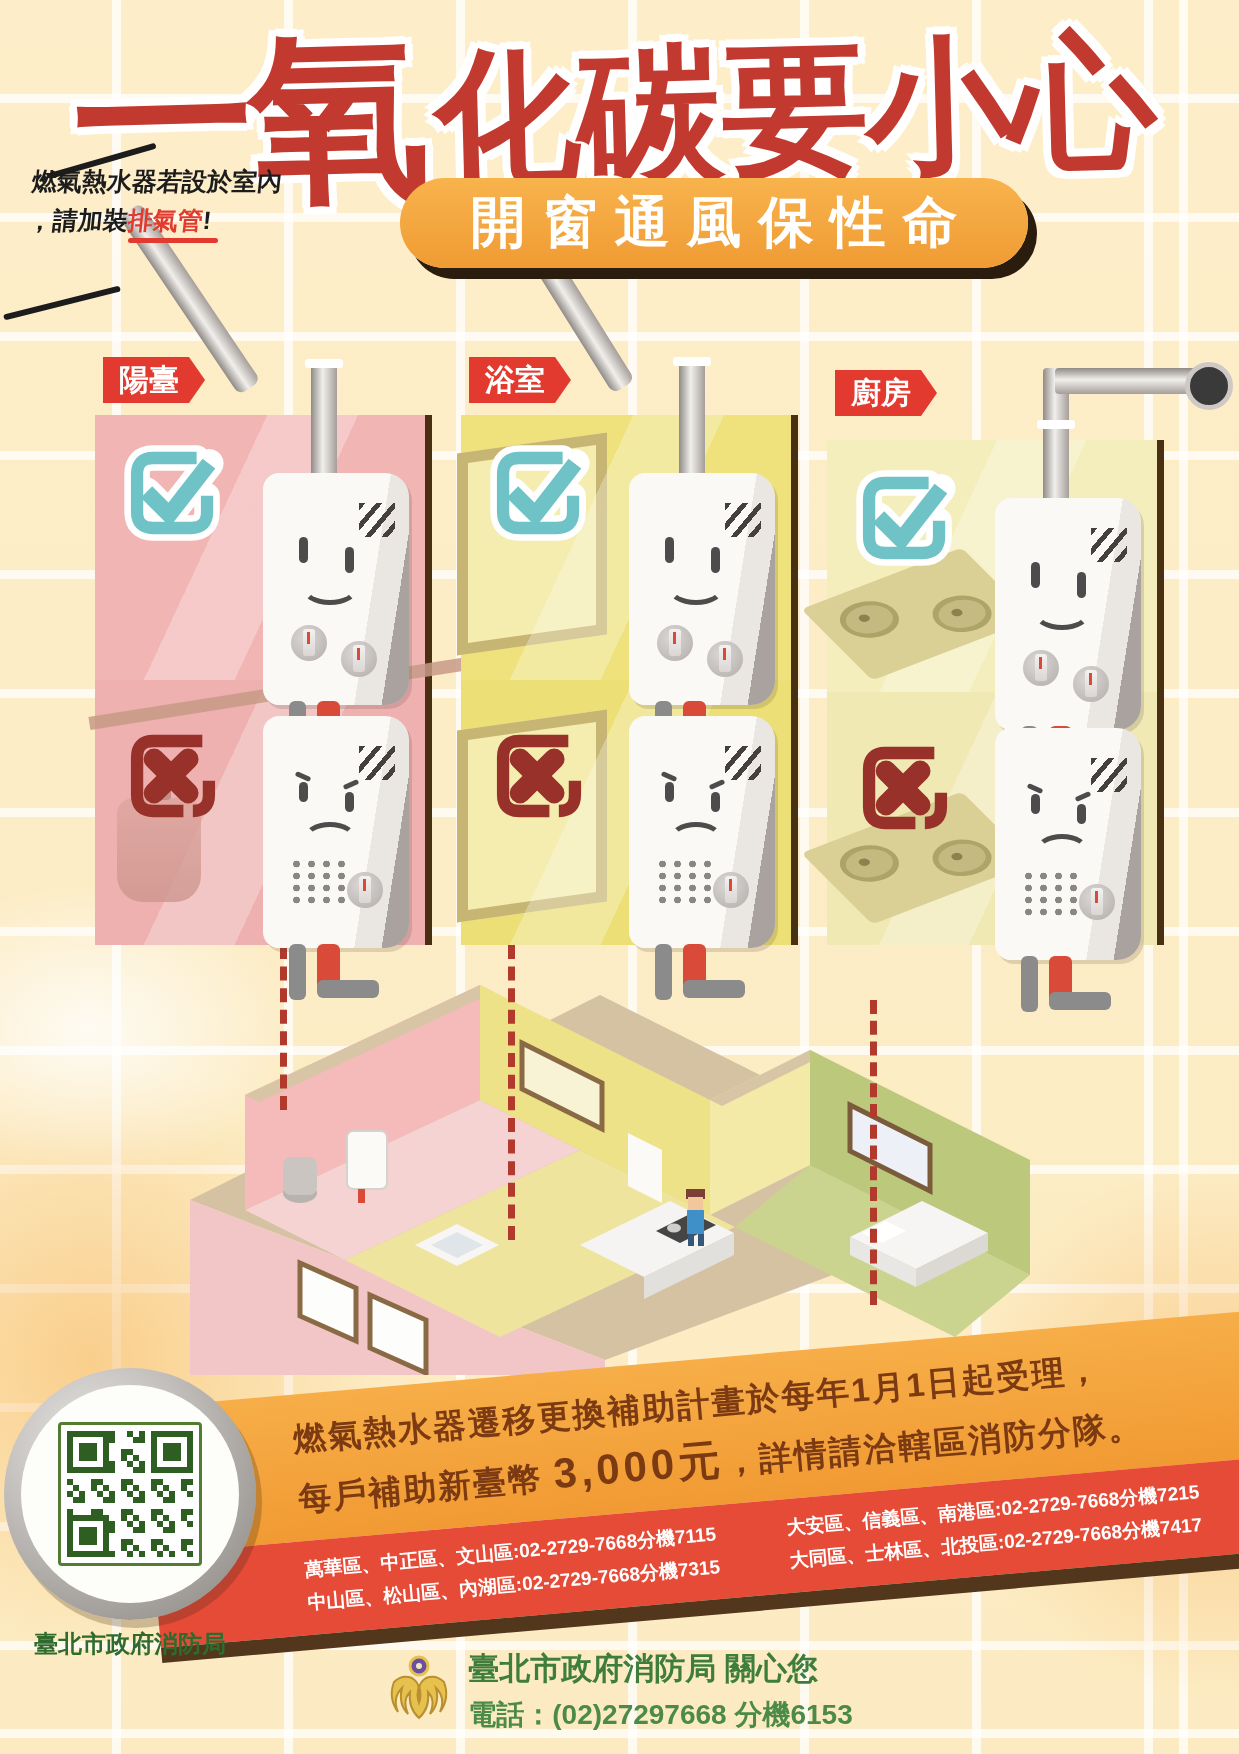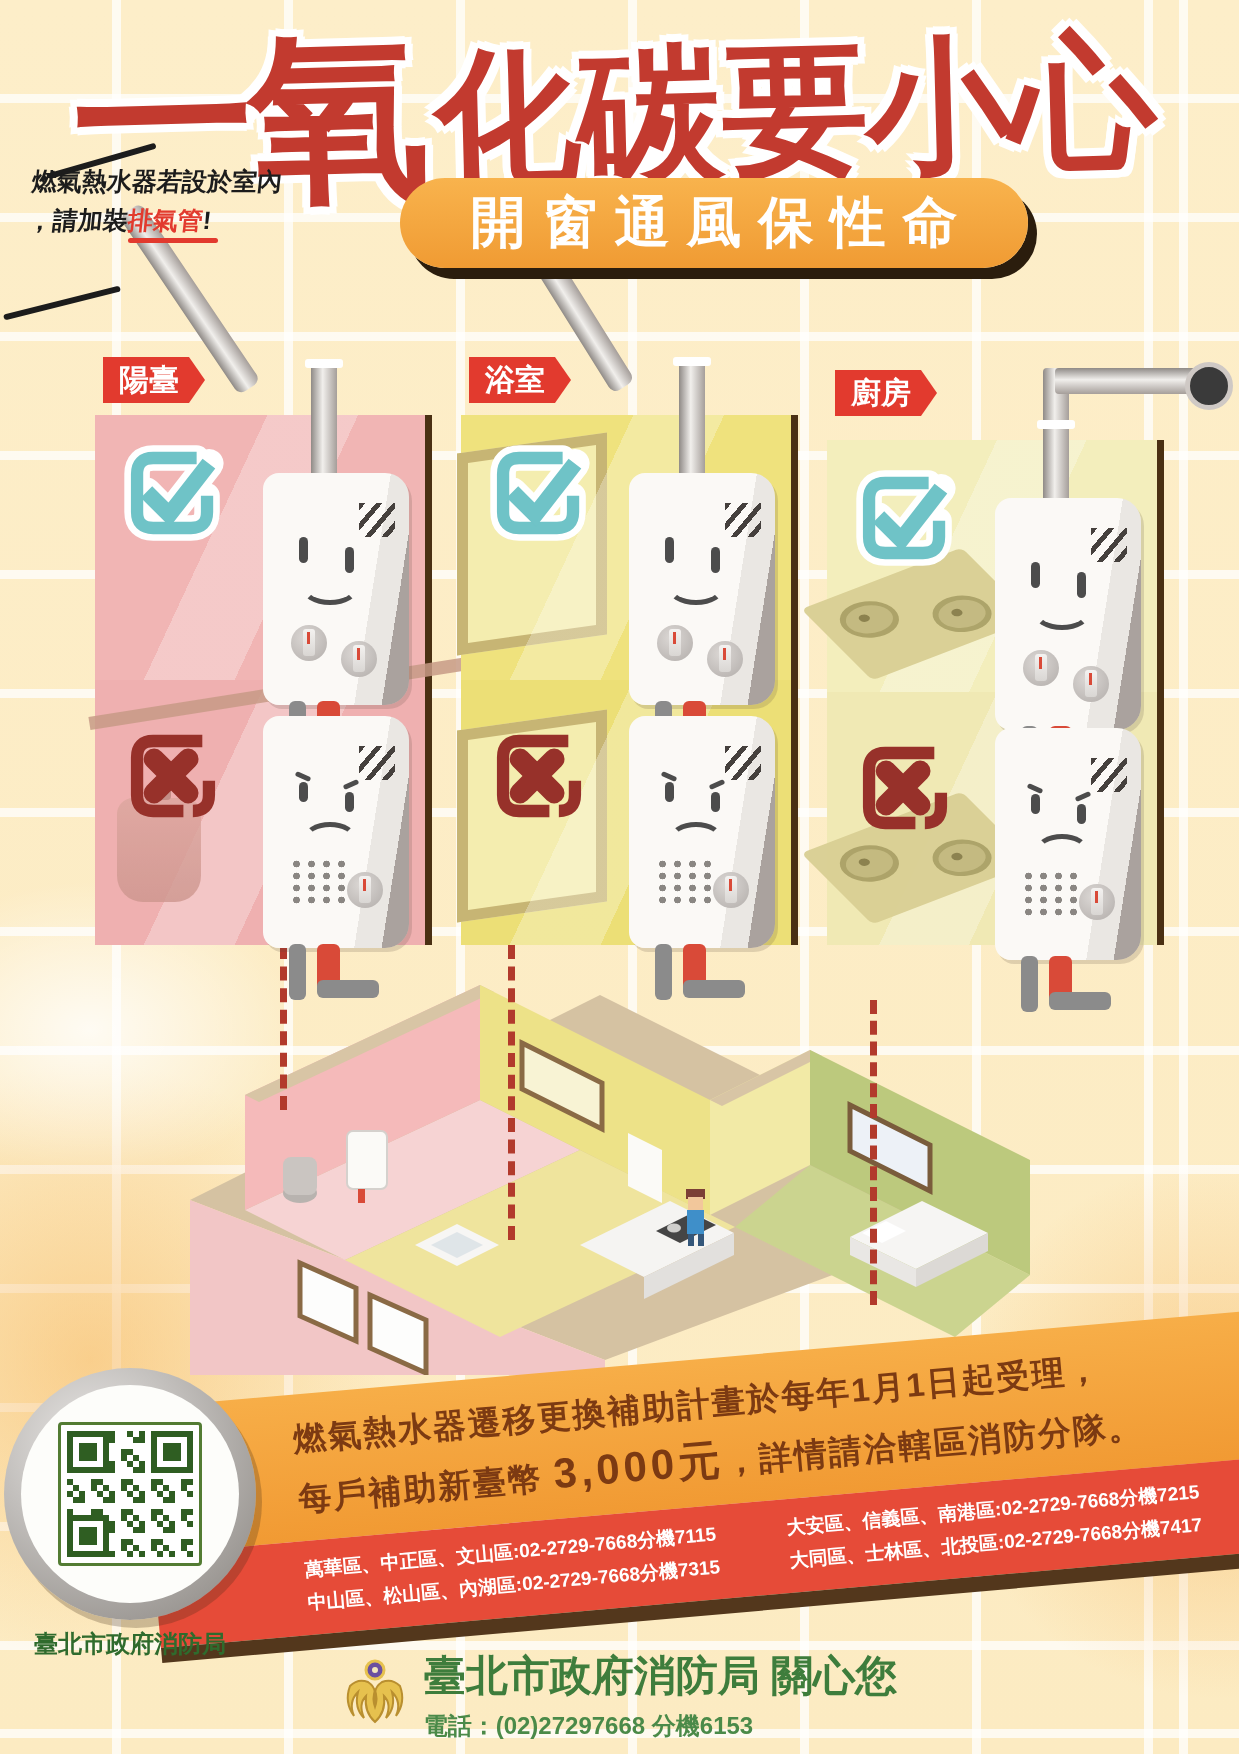--- a/index.html
+++ b/index.html
@@ -124,22 +124,22 @@
   .subsidy{position:absolute;left:140px;top:1408px;width:1320px;transform:rotate(-5deg);transform-origin:0 0;z-index:30;}
   .sub-orange{background:linear-gradient(#f7ae48,#f19a33);padding:20px 30px 14px 150px;}
   .sub-line{color:#7c3a12;font-size:33px;font-weight:900;letter-spacing:2px;line-height:1.5;white-space:nowrap;}
   .sub-line .amount{font-size:42px;letter-spacing:4px;}
   .sub-red{background:#e64b38;padding:12px 30px 16px 150px;display:flex;gap:70px;}
   .sub-red .col{color:#fff;font-size:19px;font-weight:800;line-height:1.75;white-space:nowrap;}
   .sub-edge{height:15px;background:#53371c;}
 
   
   .footer{position:absolute;left:0;top:1648px;width:100%;display:flex;align-items:center;justify-content:center;gap:16px;z-index:15;}
-  .f-text .org{color:#3e7d3c;font-size:42px;font-weight:900;white-space:nowrap;}
-  .f-text .phone{color:#4b8a49;font-size:24px;font-weight:700;margin-top:6px;white-space:nowrap;}
+  .f-text .org{color:#3e7d3c;font-size:31px;font-weight:900;white-space:nowrap;}
+  .f-text .phone{color:#4b8a49;font-size:28px;font-weight:700;margin-top:6px;white-space:nowrap;}
 </style>
 </head>
 <body>
 
 <div class="page">
 
   <div class="glow g1"></div>
   <div class="glow g2"></div>
   <div class="glow g3"></div>
 

